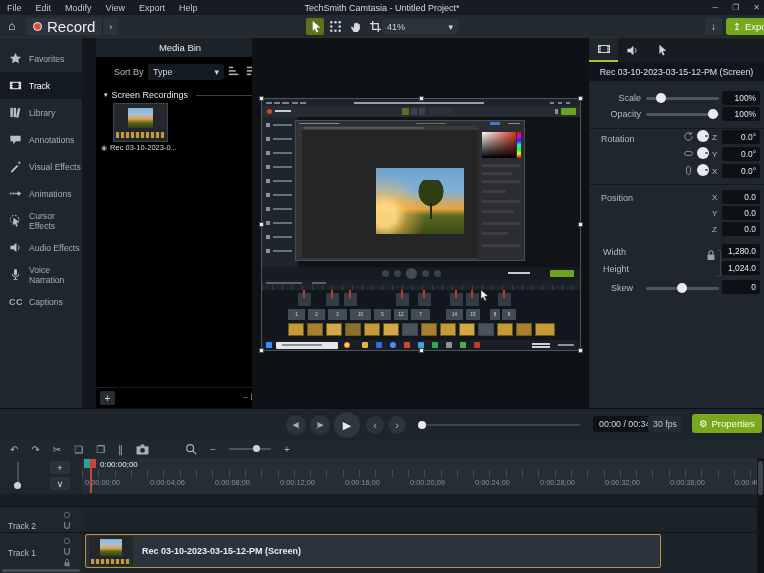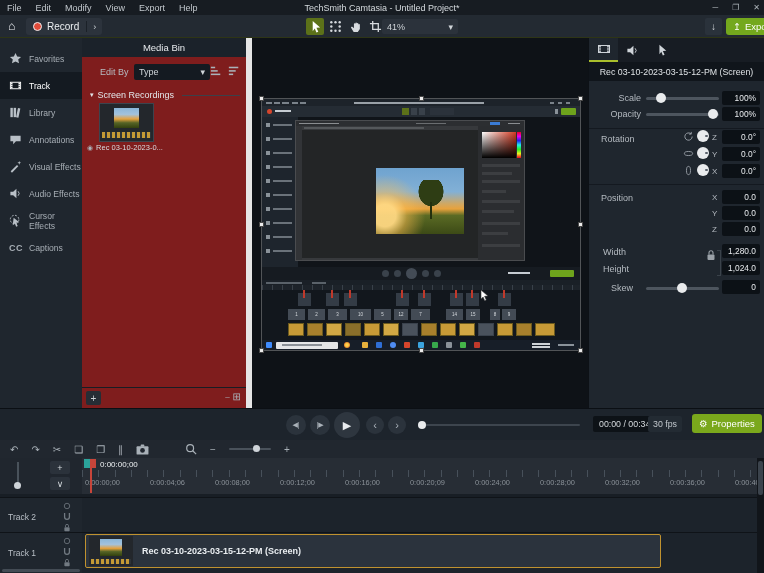--- a/index.html
+++ b/index.html
@@ -9,37 +9,37 @@
   .menubar{position:absolute;left:0;top:0;width:764px;height:15px;background:#171c22;display:flex;align-items:center;font-size:9px;color:#c2c8cd;}
   .menu-item{padding:0 7px;cursor:default;}
   .win-title{position:absolute;left:0;right:0;text-align:center;font-size:9px;color:#d4d9dd;pointer-events:none;}
   .win-ctrls{position:absolute;right:4px;top:0;height:15px;display:flex;align-items:center;gap:14px;font-size:8px;color:#aeb5bb;}
   
   .toolbar{position:absolute;left:0;top:15px;width:764px;height:23px;background:#232a32;border-bottom:1px solid #2e3516;box-sizing:border-box;}
   .home-btn{position:absolute;left:8px;top:4px;font-size:12px;color:#e8ebee;}
   .record-pill{position:absolute;left:26px;top:3px;height:17px;background:#2c333c;border-radius:3px;display:flex;align-items:center;}
   .record-main{display:flex;align-items:center;gap:5px;padding:0 7px;border-right:1px solid #1b2128;}
   .rec-dot{width:9px;height:9px;border-radius:50%;background:#e04b3a;border:1.5px solid #f0f1f2;box-sizing:border-box;}
-  .record-label{font-size:10px;color:#eceff1;}
+  .record-label{font-size:15px;color:#eceff1;}
   .record-chev{padding:0 6px;font-size:9px;color:#cdd2d7;}
   .tools{position:absolute;left:306px;top:3px;display:flex;gap:2px;}
   .tool{width:18px;height:17px;display:flex;align-items:center;justify-content:center;border-radius:2px;color:#d7dbdf;}
   .tool.sel{background:#5c7119;color:#fff;}
   .zoom-select{position:absolute;left:382px;top:4px;width:76px;height:15px;background:#2b323b;border-radius:2px;display:flex;align-items:center;font-size:9px;color:#d0d5d9;padding:0 5px;justify-content:space-between;box-sizing:border-box;}
   .dl-btn{position:absolute;left:705px;top:3px;width:17px;height:17px;background:#2a323b;border-radius:2px;display:flex;align-items:center;justify-content:center;color:#d7dbdf;font-size:10px;}
   .export-btn{position:absolute;left:726px;top:3px;height:17px;background:#74a81d;border-radius:3px;display:flex;align-items:center;gap:4px;padding:0 7px;color:#fff;font-size:9.5px;}
   
   .sidebar{position:absolute;left:0;top:38px;width:82px;height:370px;background:#1f262e;padding-top:7px;box-sizing:border-box;}
   .side-item{height:27px;display:flex;align-items:center;gap:7px;padding-left:9px;font-size:8.6px;color:#a7aeb5;}
   .side-item svg{flex:none;color:#b9c0c7;}
   .side-item.sel{background:#141a21;color:#fff;}
   .side-item.sel svg{color:#fff;}
   .cc-glyph{font-size:9px;font-weight:bold;letter-spacing:0.5px;width:13px;text-align:center;}
   
-  .mediabin{position:absolute;left:82px;top:38px;width:170px;height:370px;background:#7f1d1d;border-right:6px solid #e5e5e5;box-sizing:border-box;}
+  .mediabin{position:absolute;left:96px;top:38px;width:170px;height:370px;background:#000000;border-right:2px solid #e5e5e5;box-sizing:border-box;}
   .mb-header{height:19px;background:#1b222a;display:flex;align-items:center;justify-content:center;font-size:9.5px;color:#e6e9ec;}
   .mb-sortrow{position:absolute;left:0;top:24px;width:100%;height:20px;}
   .mb-sortlabel{position:absolute;left:18px;top:5px;font-size:9px;color:#b6bcc2;}
   .mb-select{position:absolute;left:52px;top:2px;width:76px;height:16px;background:#141a21;border-radius:2px;display:flex;align-items:center;justify-content:space-between;padding:0 5px;font-size:9px;color:#d0d5d9;box-sizing:border-box;}
   .mb-sortbtns{position:absolute;right:6px;top:3px;display:flex;gap:6px;color:#aab2b9;}
   .mb-group{position:absolute;left:8px;top:52px;right:6px;display:flex;align-items:center;gap:4px;font-size:9px;color:#e3e7ea;}
   .mb-group-line{flex:1;height:1px;background:#3a414a;margin-left:4px;}
   .mb-card{position:absolute;left:5px;top:64px;width:78px;height:54px;}
   .mb-thumb{position:absolute;left:12px;top:1px;width:53px;height:37px;border:1px solid #3c444e;}
   .mb-itemrow{position:absolute;left:0px;top:41px;display:flex;align-items:center;gap:3px;font-size:7.5px;color:#d6dade;white-space:nowrap;}
@@ -247,45 +247,61 @@
       <span>Annotations</span>
     </div>
     <div class="side-item">
       <svg width="13" height="13" viewBox="0 0 14 14" fill="currentColor">
           <path d="M1.8 12.2L8.6 5.4 10 6.8 3.2 13.6z"></path>
           <path d="M11 1l.6 1.5L13 3l-1.4.6L11 5l-.5-1.4L9 3l1.5-.5z"></path>
         </svg>
       <span>Visual Effects</span>
     </div>
     <div class="side-item">
+      <svg width="13" height="13" viewBox="0 0 14 14" fill="currentColor">
+          <circle cx="1.8" cy="7" r="1"></circle>
+          <circle cx="4.6" cy="7" r="1"></circle>
+          <rect x="6" y="6.3" width="4" height="1.4"></rect>
+          <path d="M9.5 4.2L13.3 7l-3.8 2.8z"></path>
+        </svg>
+      <span>Animations</span>
+    </div>
+    <div class="side-item">
+      <svg width="13" height="13" viewBox="0 0 14 14">
+          <circle cx="6" cy="6" r="4.6" fill="none" stroke="currentColor" stroke-dasharray="2 1.6"></circle>
+          <path fill="currentColor" d="M5 4l6 5-3.3.3L9.4 13l-1.7.6-1.4-3.4L4 12z"></path>
+        </svg>
+      <span>Cursor Effects</span>
+    </div>
+    <div class="side-item">
       <svg width="13" height="13" viewBox="0 0 14 14">
           <path fill="currentColor" d="M1.5 5h3l3.5-3v10L4.5 9h-3z"></path>
           <path fill="none" stroke="currentColor" d="M9.8 4.6a3.4 3.4 0 010 4.8"></path>
         </svg>
       <span>Audio Effects</span>
     </div>
     <div class="side-item">
       <svg width="13" height="13" viewBox="0 0 14 14">
-          <circle cx="6" cy="6" r="4.6" fill="none" stroke="currentColor" stroke-dasharray="2 1.6"></circle>
-          <path fill="currentColor" d="M5 4l6 5-3.3.3L9.4 13l-1.7.6-1.4-3.4L4 12z"></path>
-        </svg>
-      <span>Cursor Effects</span>
+          <rect x="5.4" y="1" width="3.2" height="7" rx="1.6" fill="currentColor"></rect>
+          <path fill="none" stroke="currentColor" d="M3.5 6.2a3.5 3.5 0 007 0M7 9.7V12M4.8 12.5h4.4"></path>
+        </svg>
+      <span>Voice Narration</span>
     </div>
     <div class="side-item">
       <span class="cc-glyph">CC</span>
       <span>Captions</span>
     </div>
   </div>
 
   <div class="mediabin">
     <div class="mb-header">
         <span>Media Bin</span>
       </div>
     <div class="mb-sortrow">
-      <span class="mb-sortlabel">Edit By</span>
+      <span class="mb-sortlabel">Sort By</span>
       <div class="mb-select">
         <span>Type</span>
         <span>▾</span>
       </div>
       <div class="mb-sortbtns">
         <svg width="12" height="12" viewBox="0 0 14 14" fill="currentColor">
             <rect x="1" y="2" width="5" height="1.8"></rect>
             <rect x="1" y="6" width="8" height="1.8"></rect>
             <rect x="1" y="10" width="11" height="1.8"></rect>
           </svg>
@@ -714,21 +730,21 @@
       <span class="tick-label" style="left:653px;">0:00:40;00</span>
       <span class="playhead-flag">
           <span class="t"></span>
           <span class="r"></span>
         </span>
       <span class="playhead-line"></span>
       <span class="playhead-time">0:00:00;00</span>
     </div>
 
     <div class="tracks">
-      <div class="track-row" style="top:3px;">
+      <div class="track-row" style="top:12px;">
         <div class="track-head">
           <span class="track-name">Track 2</span>
           <span class="track-opts">
             <svg width="8" height="8" viewBox="0 0 10 10" fill="none" stroke="currentColor">
                 <circle cx="5" cy="5" r="3.4"></circle>
               </svg>
             <svg width="8" height="9" viewBox="0 0 10 11" fill="none" stroke="currentColor" stroke-width="1.6">
                 <path d="M2 1v5a3 3 0 006 0V1"></path>
               </svg>
             <svg width="8" height="9" viewBox="0 0 10 12">

